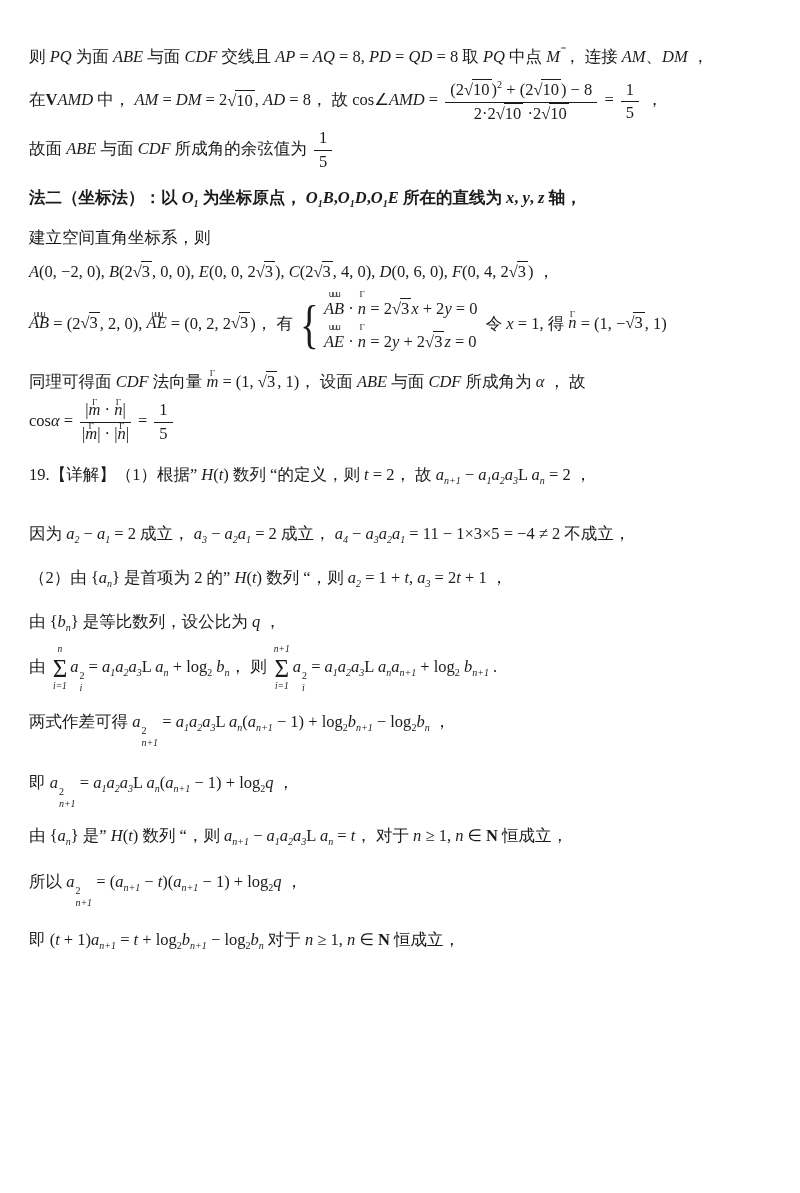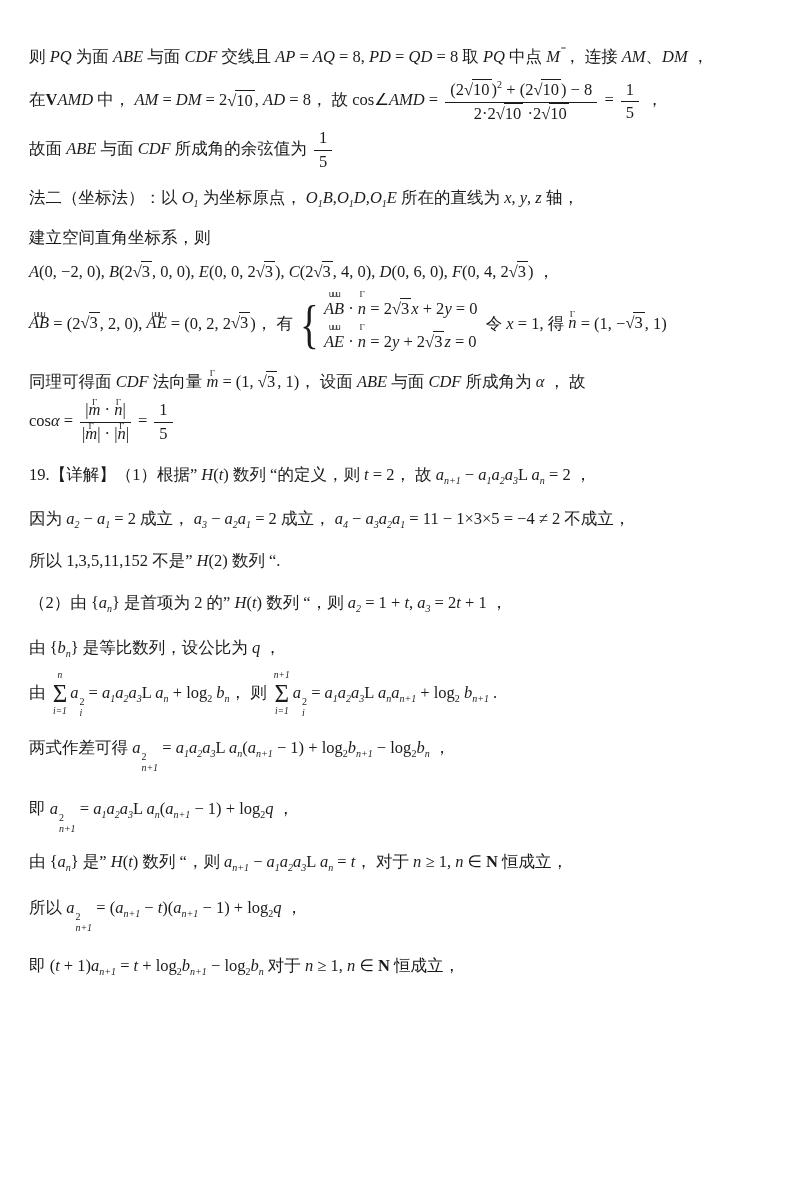--- a/index.html
+++ b/index.html
@@ -22,28 +22,28 @@
   .line {
     white-space: nowrap;
     line-height: 1.3;
     position: relative;
   }
   
   .l1  { margin-top: 0; }
   .l2  { margin-top: 17px; }
   .l3  { margin-top: 12px; }
   .l4  { margin-top: 4px; }
-  .l5  { margin-top: 15px; }
+  .l5  { margin-top: 15px; font-weight: bold; }
   .l6  { margin-top: 16px; }
   .l7  { margin-top: 13px; }
   .l8  { margin-top: 9px; }
   .l9  { margin-top: 13px; }
   .l10 { margin-top: 8px; }
   .l11 { margin-top: 20px; }
-  .l12 { margin-top: 20px; }
+  .l12 { margin-top: 35px; }
   .l13 { margin-top: 19px; }
   .l14 { margin-top: 21px; }
   .l15 { margin-top: 21px; }
   .l16 { margin-top: 10px; }
   .l17 { margin-top: 18px; }
   .l18 { margin-top: 24px; }
   .l19 { margin-top: 16px; }
   .l20 { margin-top: 23px; }
   .l21 { margin-top: 21px; }
 
@@ -106,21 +106,20 @@
         <span class="br">{</span>
         <span class="rows">
           <span class="row"><span class="ovr"><span class="mk mku">uuu</span><span class="v">AB</span></span><span class="t"> · </span><span class="ovr"><span class="mk mkr">Γ</span><span class="v">n</span></span><span class="t"> = 2</span><span class="sqrt"><span class="rs">√</span><span class="rd"><span class="t">3</span></span></span><span class="v">x</span><span class="t"> + 2</span><span class="v">y</span><span class="t"> = 0</span></span>
           <span class="row"><span class="ovr"><span class="mk mku">uuu</span><span class="v">AE</span></span><span class="t"> · </span><span class="ovr"><span class="mk mkr">Γ</span><span class="v">n</span></span><span class="t"> = 2</span><span class="v">y</span><span class="t"> + 2</span><span class="sqrt"><span class="rs">√</span><span class="rd"><span class="t">3</span></span></span><span class="v">z</span><span class="t"> = 0</span></span>
         </span>
       </span><span class="t"> 令 </span><span class="v">x</span><span class="t"> = 1, 得 </span><span class="ovr"><span class="mk mkr">Γ</span><span class="v">n</span></span><span class="t"> = (1, −</span><span class="sqrt"><span class="rs">√</span><span class="rd"><span class="t">3</span></span></span><span class="t">, 1)</span></div>
   <div class="line l9"><span class="t">同理可得面 </span><span class="v">CDF</span><span class="t"> 法向量 </span><span class="ovr"><span class="mk mkr">Γ</span><span class="v">m</span></span><span class="t"> = (1, </span><span class="sqrt"><span class="rs">√</span><span class="rd"><span class="t">3</span></span></span><span class="t">, 1)， 设面 </span><span class="v">ABE</span><span class="t"> 与面 </span><span class="v">CDF</span><span class="t"> 所成角为 </span><span class="v">α</span><span class="t"> ， 故</span></div>
   <div class="line l10"><span class="t">cos</span><span class="v">α</span><span class="t"> = </span><span class="frac"><span class="num"><span class="t">|</span><span class="ovr"><span class="mk mkr">Γ</span><span class="v">m</span></span><span class="t"> · </span><span class="ovr"><span class="mk mkr">Γ</span><span class="v">n</span></span><span class="t">|</span></span><span class="den"><span class="t">|</span><span class="ovr"><span class="mk mkr">Γ</span><span class="v">m</span></span><span class="t">| · |</span><span class="ovr"><span class="mk mkr">Γ</span><span class="v">n</span></span><span class="t">|</span></span></span><span class="t"> = </span><span class="frac"><span class="num"><span class="t">1</span></span><span class="den"><span class="t">5</span></span></span></div>
   <div class="line l11"><span class="t">19.【详解】（1）根据” </span><span class="v">H</span><span class="t">(</span><span class="v">t</span><span class="t">) 数列 “的定义，则 </span><span class="v">t</span><span class="t"> = 2， 故 </span><span class="grp"><span class="v">a</span><sub class="vs">n+1</sub></span><span class="t"> − </span><span class="grp"><span class="v">a</span><sub class="vs">1</sub></span><span class="grp"><span class="v">a</span><sub class="vs">2</sub></span><span class="grp"><span class="v">a</span><sub class="vs">3</sub></span><span class="t">L  </span><span class="grp"><span class="v">a</span><sub class="vs">n</sub></span><span class="t"> = 2 ，</span></div>
   <div class="line l12"><span class="t">因为 </span><span class="grp"><span class="v">a</span><sub class="vs">2</sub></span><span class="t"> − </span><span class="grp"><span class="v">a</span><sub class="vs">1</sub></span><span class="t"> = 2 成立， </span><span class="grp"><span class="v">a</span><sub class="vs">3</sub></span><span class="t"> − </span><span class="grp"><span class="v">a</span><sub class="vs">2</sub></span><span class="grp"><span class="v">a</span><sub class="vs">1</sub></span><span class="t"> = 2 成立， </span><span class="grp"><span class="v">a</span><sub class="vs">4</sub></span><span class="t"> − </span><span class="grp"><span class="v">a</span><sub class="vs">3</sub></span><span class="grp"><span class="v">a</span><sub class="vs">2</sub></span><span class="grp"><span class="v">a</span><sub class="vs">1</sub></span><span class="t"> = 11 − 1×3×5 = −4 ≠ 2 不成立，</span></div>
-  <div class="line l13"><span class="t">所以 1,3,5,11,152 不是” </span><span class="v">H</span><span class="t">(2) 数列 “.</span></div>
   <div class="line l14"><span class="t">（2）由 {</span><span class="grp"><span class="v">a</span><sub class="vs">n</sub></span><span class="t">} 是首项为 2 的” </span><span class="v">H</span><span class="t">(</span><span class="v">t</span><span class="t">) 数列 “，则 </span><span class="grp"><span class="v">a</span><sub class="vs">2</sub></span><span class="t"> = 1 + </span><span class="v">t</span><span class="t">, </span><span class="grp"><span class="v">a</span><sub class="vs">3</sub></span><span class="t"> = 2</span><span class="v">t</span><span class="t"> + 1 ，</span></div>
   <div class="line l15"><span class="t">由 {</span><span class="grp"><span class="v">b</span><sub class="vs">n</sub></span><span class="t">} 是等比数列，设公比为 </span><span class="v">q</span><span class="t"> ，</span></div>
   <div class="line l16"><span class="t">由 </span><span class="sum">
         <span class="lim">n</span>
         <span class="sg">Σ</span>
         <span class="lim">i=1</span>
       </span><span class="grp"><span class="v">a</span><span class="ss">
           <span class="u">2</span>
           <span class="d">i</span>
         </span></span><span class="t"> = </span><span class="grp"><span class="v">a</span><sub class="vs">1</sub></span><span class="grp"><span class="v">a</span><sub class="vs">2</sub></span><span class="grp"><span class="v">a</span><sub class="vs">3</sub></span><span class="t">L  </span><span class="grp"><span class="v">a</span><sub class="vs">n</sub></span><span class="t"> + log</span><sub class="sb">2</sub><span class="t"> </span><span class="grp"><span class="v">b</span><sub class="vs">n</sub></span><span class="t">， 则 </span><span class="sum">

